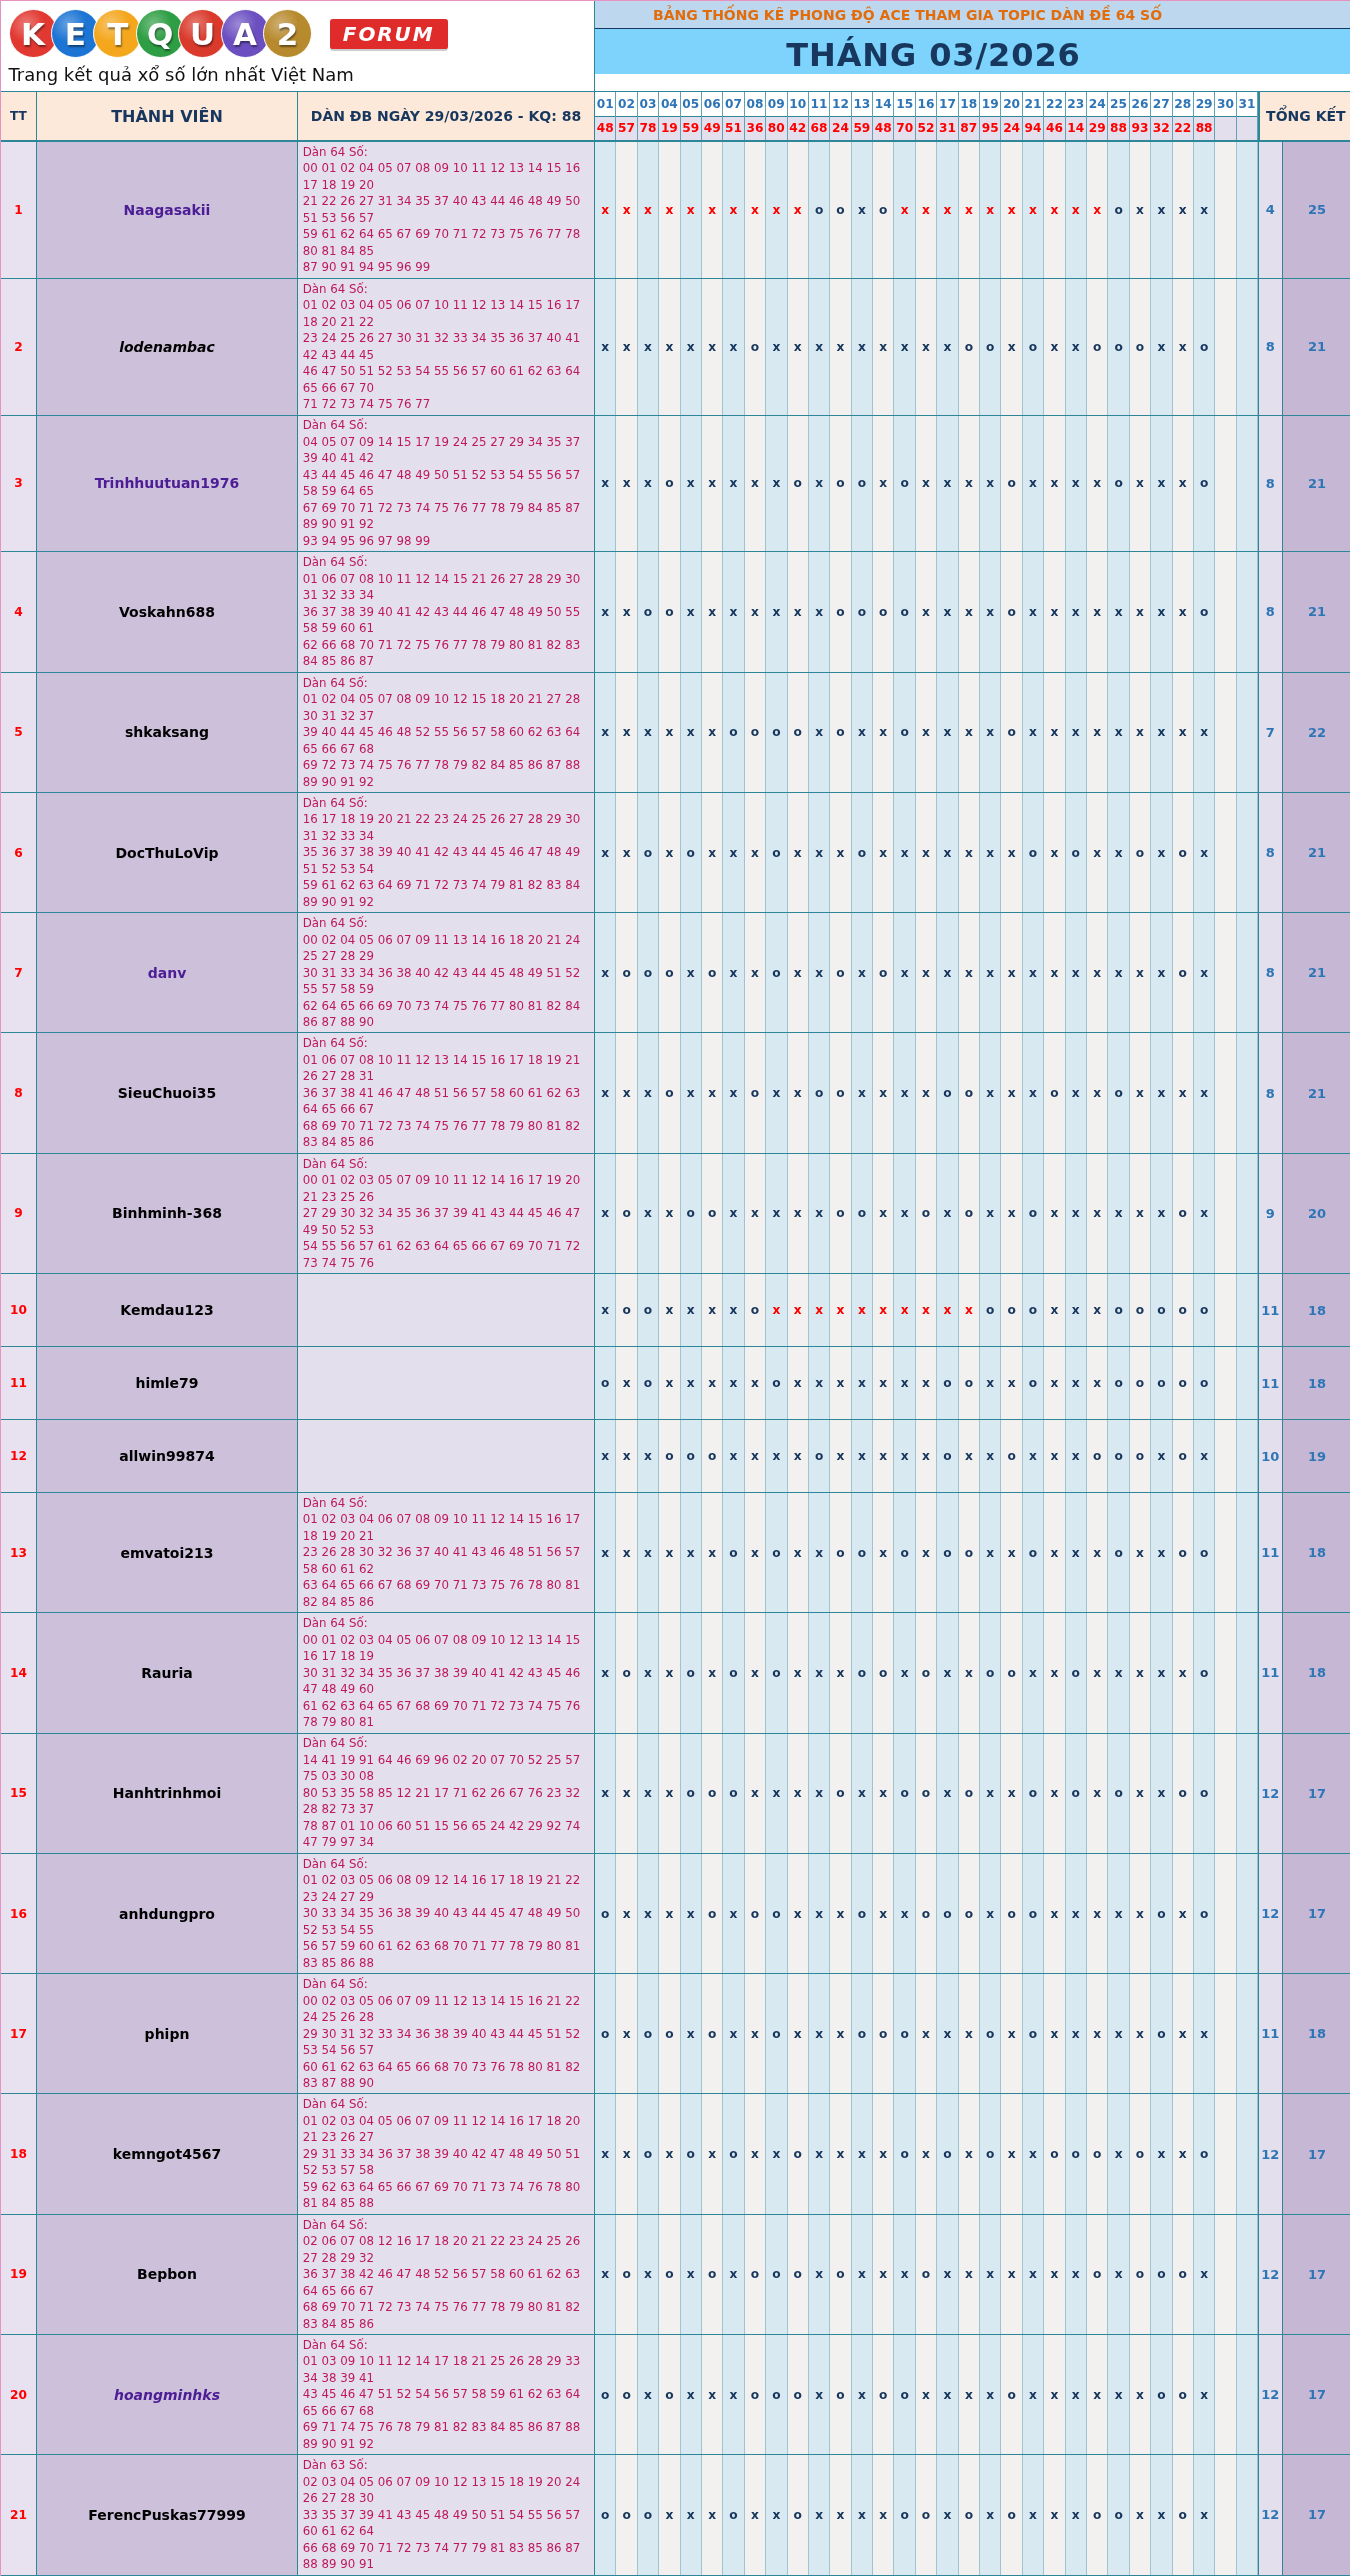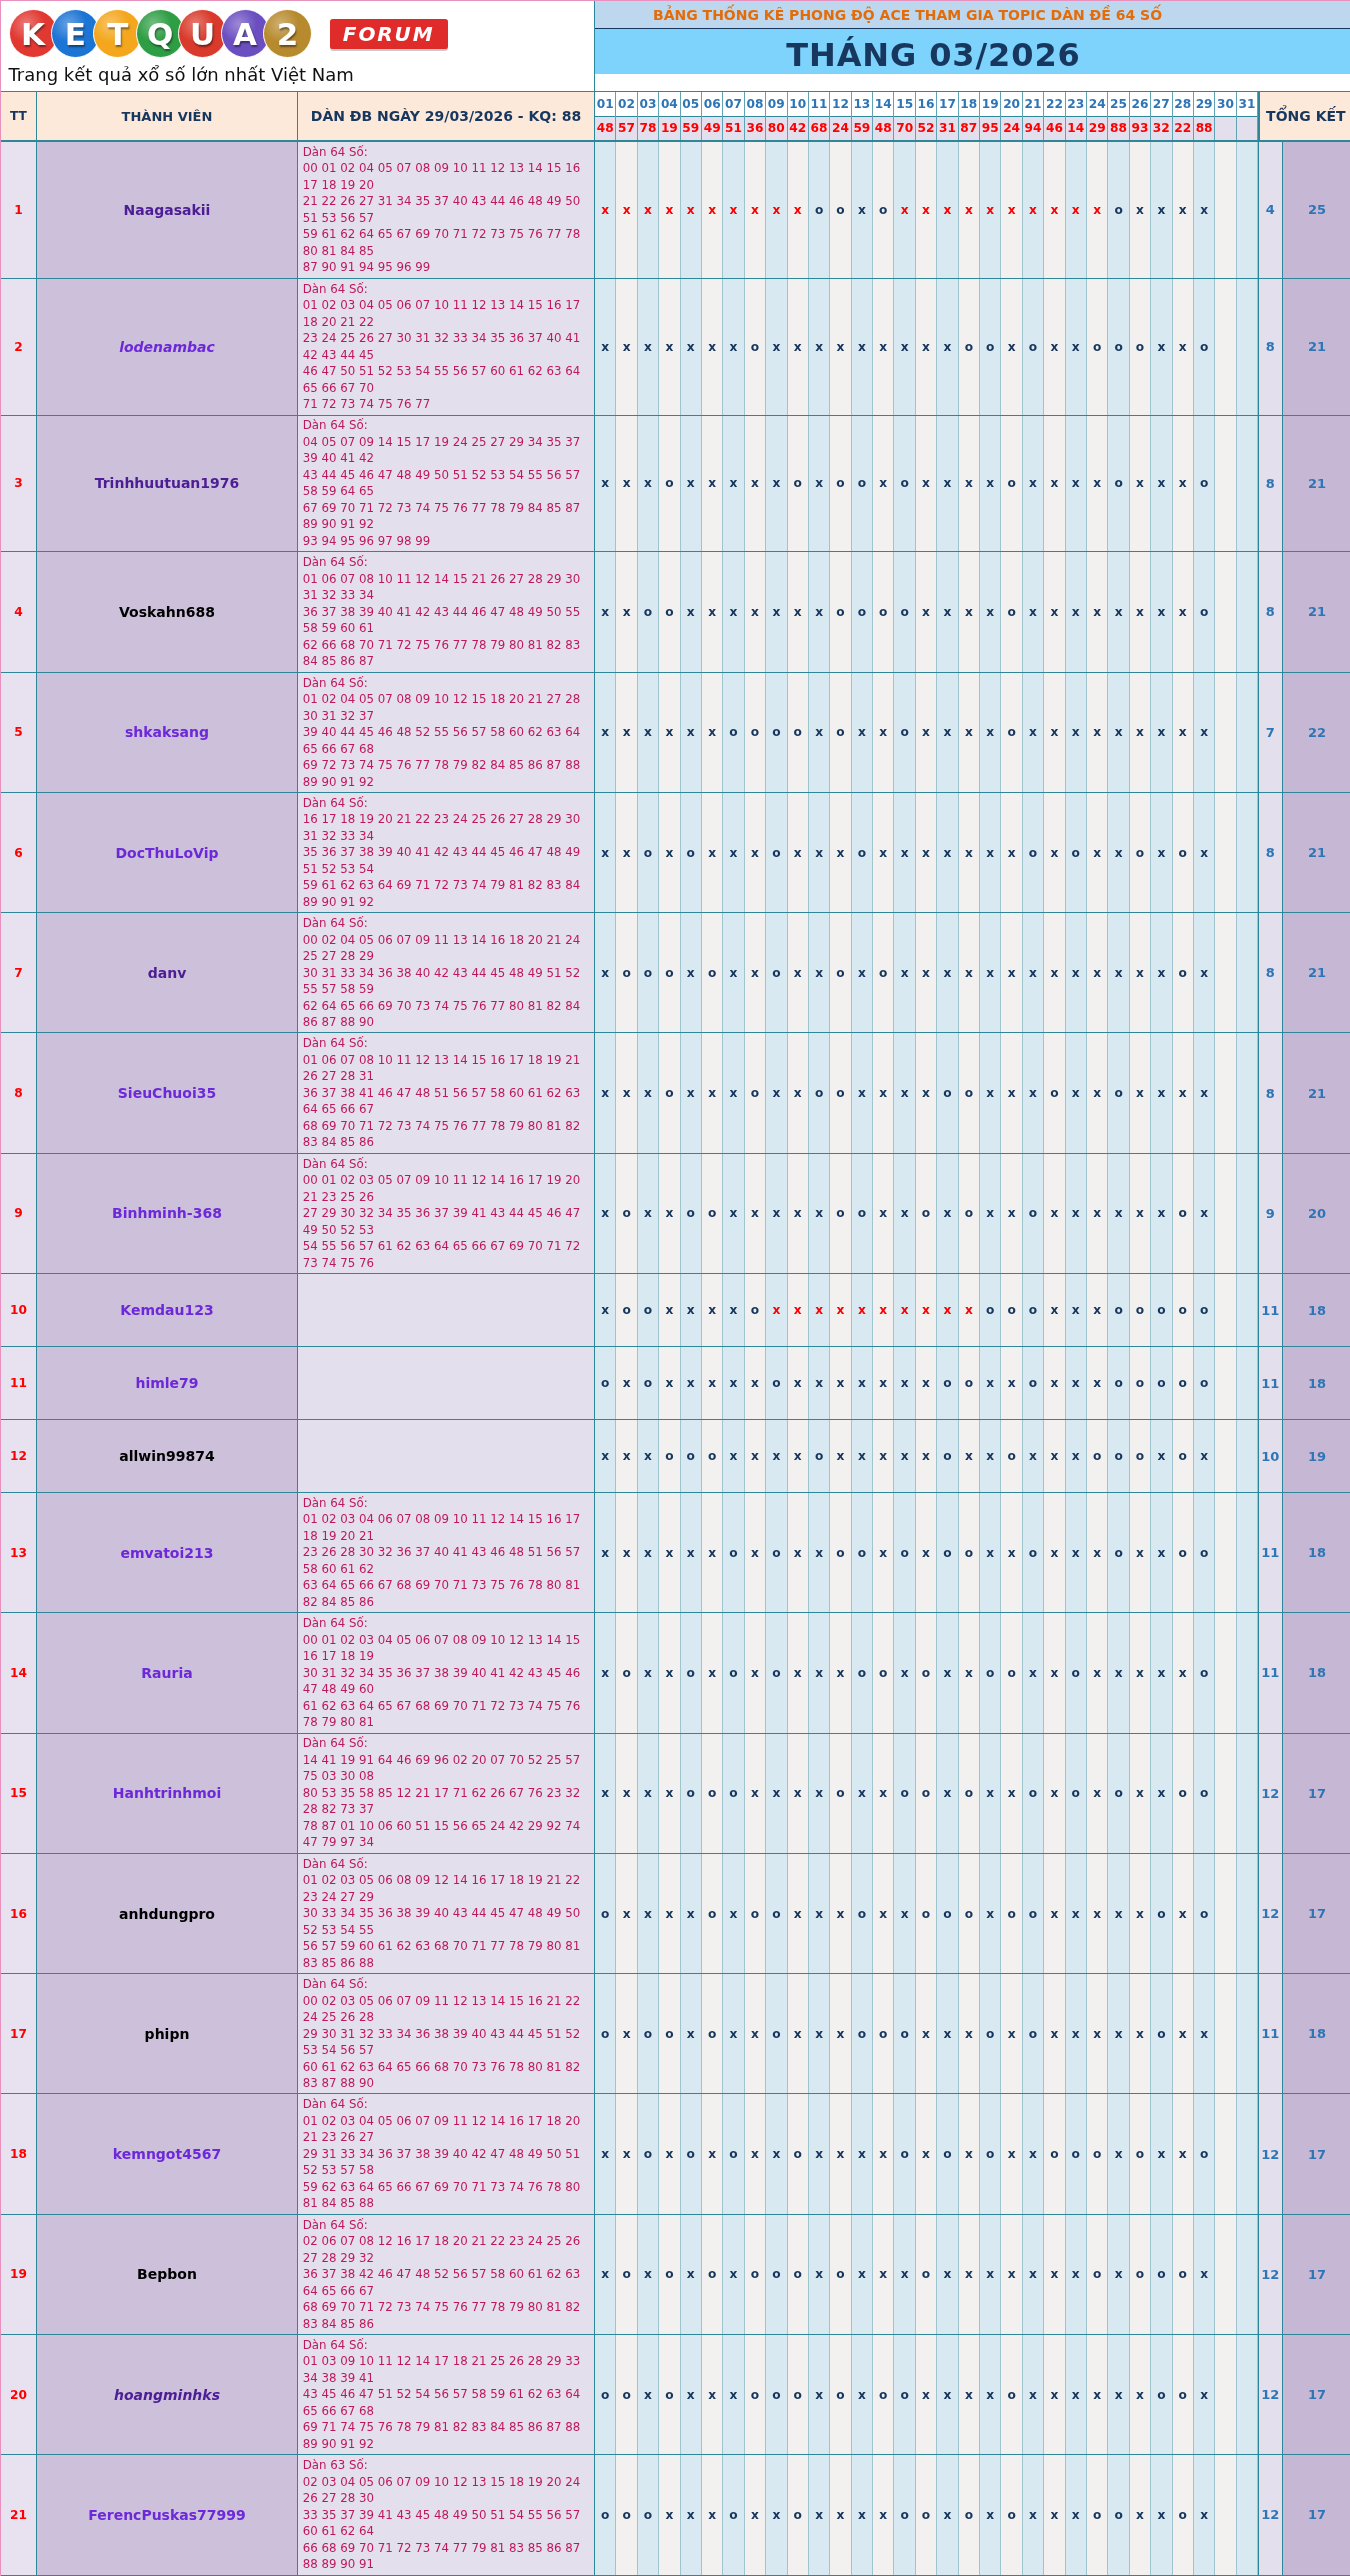--- a/index.html
+++ b/index.html
@@ -20,33 +20,33 @@
   .month-band { height:45px; background:#7dd3fc; display:flex; align-items:flex-end; }
   .month-band span { display:block; width:527px; margin-left:75px; text-align:center; color:#17375e; font-weight:bold; font-size:32px; letter-spacing:0.9px; }
 
   
   .grid-row { display:grid; grid-template-columns:36px 261px 297px repeat(31,21.4px) 24.5px 69px; }
 
   
   .col-head { border-bottom:2.8px solid #2e8699; }
   .ch-cell { background:#fde9d9; color:#17375e; font-weight:bold; display:flex; align-items:center; justify-content:center; border-right:0.9px solid #2e8699; }
   .ch-tt { font-size:12.2px; }
-  .ch-member { font-size:13px; }
+  .ch-member { font-size:16px; }
   .ch-dan { font-size:14px; border-right:1.9px solid #2e8699; }
   .day-stack { display:flex; flex-direction:column; border-right:0.9px solid #5fa3b5; }
   .day-num { height:24.5px; background:#fff; color:#2e75b6; font-weight:bold; font-size:12.2px; display:flex; align-items:center; justify-content:center; border-bottom:1.9px solid #2e8699; }
   .day-kq { height:23.5px; background:#e4dfec; color:#f00; font-weight:bold; font-size:12.2px; display:flex; align-items:center; justify-content:center; }
   .ch-total { grid-column:span 2; font-size:14px; border-left:2.8px solid #2e8699; border-right:none; }
 
   
   .m-row { border-bottom:1.9px solid #2e8699; min-height:73px; }
   .cell { display:flex; align-items:center; justify-content:center; }
   .c-tt { background:#e7e1f0; color:#f00; font-weight:bold; font-size:12.2px; border-right:0.9px solid #2e8699; }
   .c-name { background:#ccc0da; border-right:0.9px solid #2e8699; font-size:14px; font-weight:bold; text-align:center; }
-  .c-name.cyan { color:#4c1d95; } .c-name.brown { color:#6d28d9; } .c-name.black { color:#000; }
+  .c-name.cyan { color:#4c1d95; } .c-name.brown { color:#000000; } .c-name.black { color:#000; }
   .c-name.italic { font-style:italic; }
   .c-dan { background:#e4dfec; border-right:1.9px solid #2e8699; display:block; padding:1.9px 0 1.9px 4.7px; color:#be185d; }
   .dan-label { font-size:11.8px; line-height:16.5px; }
   .dan-nums { font-size:11.8px; line-height:16.5px; white-space:pre-line; }
   .c-mark { font-size:12.2px; font-weight:bold; color:#17365d; border-right:0.9px solid #9fc4cf; }
   .c-mark.red { color:#f00; }
   .c-mark.odd { background:#d9e9f2; } .c-mark.even { background:#f2f1ef; }
   .c-t1 { background:#e4dfec; border-left:1.9px solid #2e8699; border-right:0.9px solid #2e8699; color:#2e75b6; font-weight:bold; font-size:13px; }
   .c-t2 { background:#c6b8d5; color:#2e75b6; font-weight:bold; font-size:13px; }
   .m-row:last-child { border-bottom:2.8px solid #2e8699; }

